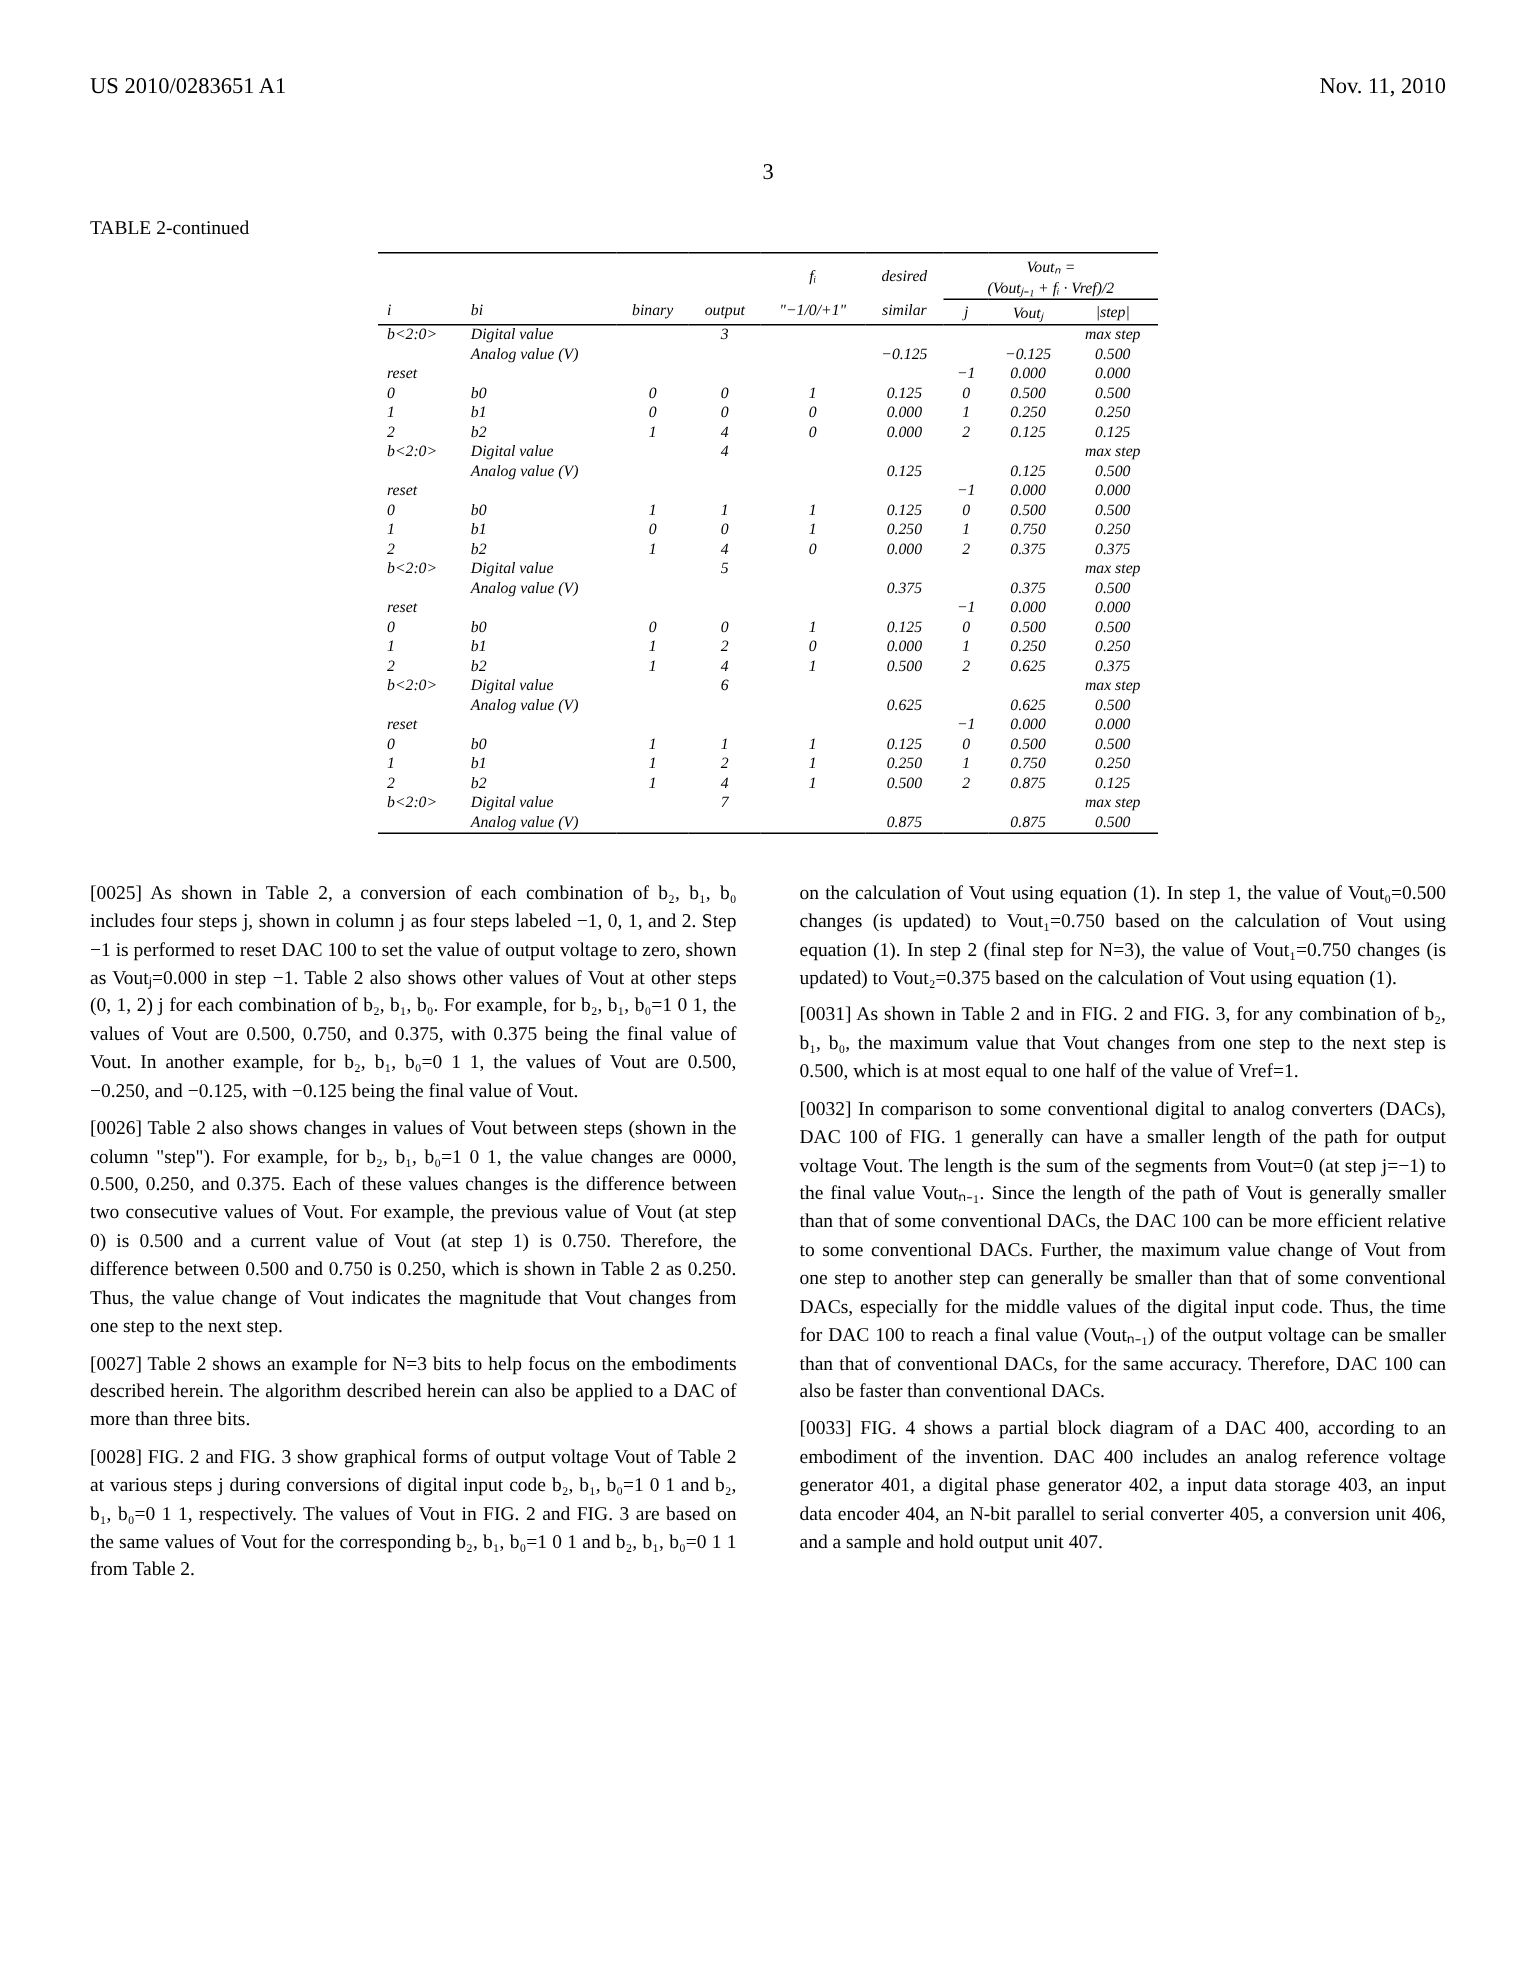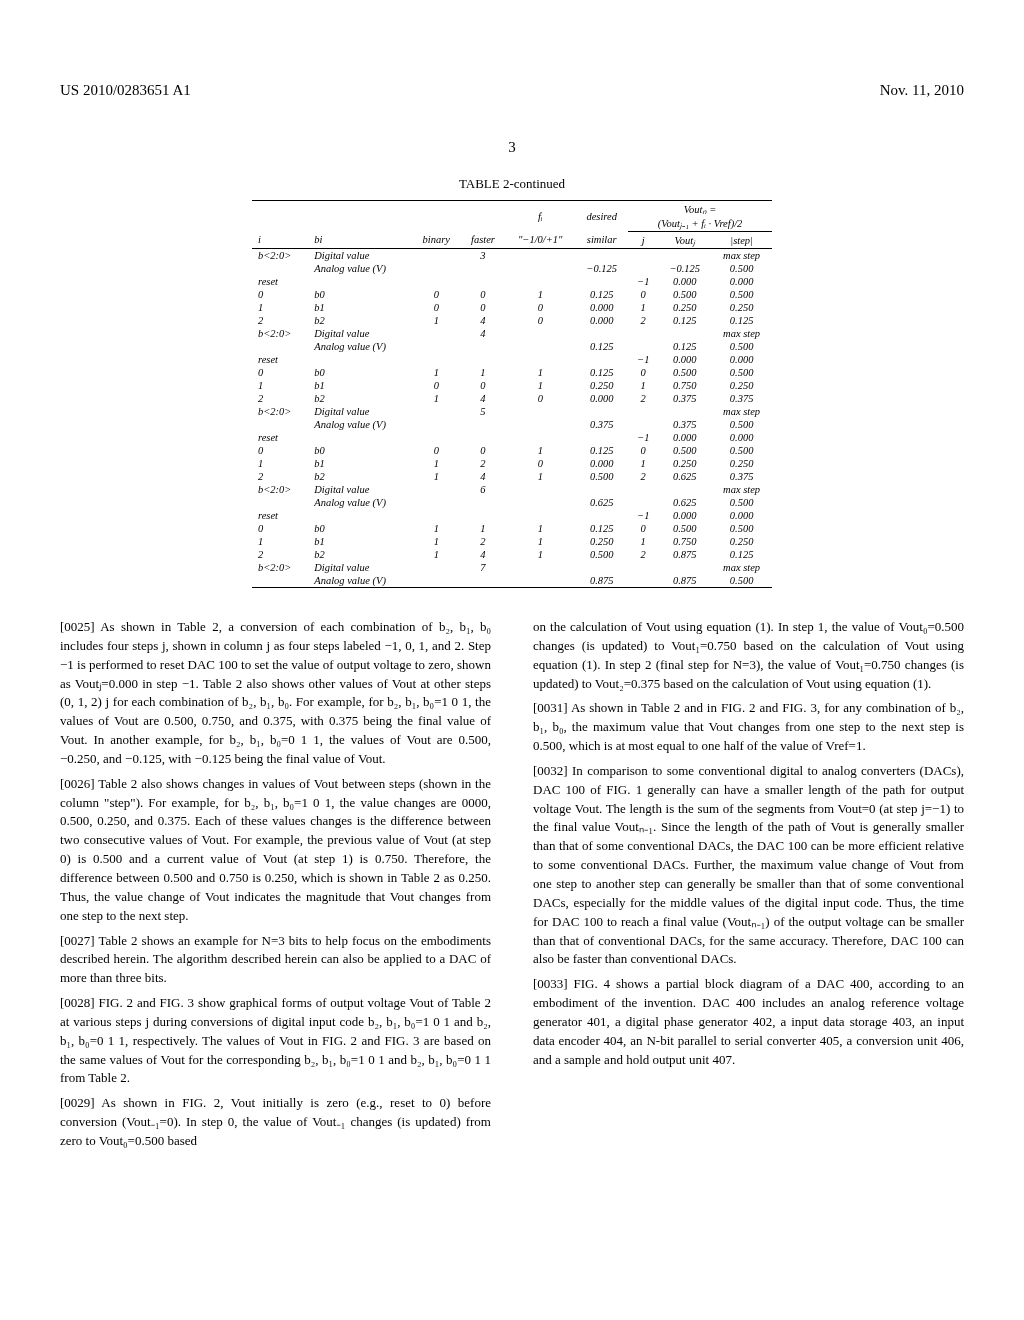--- a/index.html
+++ b/index.html
@@ -5,35 +5,33 @@
   body {
     font-family: "Times New Roman", Times, serif;
     width: 1024px;
     margin: 0;
     background: #fff;
     color: #000;
     font-size: 13px;
   }
   .page {
     padding: 50px 60px 30px 60px;
-    margin-top: 32px;
   }
   .header {
     display: flex;
     justify-content: space-between;
     font-size: 15px;
     margin-bottom: 40px;
   }
   .page-number {
     text-align: center;
     font-size: 15px;
     margin-bottom: 20px;
   }
   .table-title {
-    text-align: center;
     font-size: 13px;
     margin-bottom: 8px;
   }
   table.data-table {
     border-collapse: collapse;
     margin: 0 auto 30px auto;
     font-size: 10.5px;
     width: 520px;
     font-style: italic;
   }
@@ -82,21 +80,21 @@
         <td>desired</td>
         <td colspan="3" style="border-bottom:1px solid #000">
           <span>Voutₙ =</span><br>
           <span>(Voutⱼ₋₁ + fᵢ · Vref)/2</span>
         </td>
       </tr>
       <tr class="hdr-bot">
         <td class="left">i</td>
         <td class="left">bi</td>
         <td>binary</td>
-        <td>faster</td>
+        <td>output</td>
         <td>"−1/0/+1"</td>
         <td>similar</td>
         <td>j</td>
         <td>Voutⱼ</td>
         <td>|step|</td>
       </tr>
     </thead>
     <tbody id="table-body">
         <tr>
           <td class="left">b&lt;2:0&gt;</td>
@@ -386,21 +384,20 @@
         </tr>
       </tbody>
   </table>
 
   <div class="columns">
     <div class="col">
       <p>[0025]   As shown in Table 2, a conversion of each combination of b₂, b₁, b₀ includes four steps j, shown in column j as four steps labeled −1, 0, 1, and 2. Step −1 is performed to reset DAC 100 to set the value of output voltage to zero, shown as Voutⱼ=0.000 in step −1. Table 2 also shows other values of Vout at other steps (0, 1, 2) j for each combination of b₂, b₁, b₀. For example, for b₂, b₁, b₀=1 0 1, the values of Vout are 0.500, 0.750, and 0.375, with 0.375 being the final value of Vout. In another example, for b₂, b₁, b₀=0 1 1, the values of Vout are 0.500, −0.250, and −0.125, with −0.125 being the final value of Vout.</p>
       <p>[0026]   Table 2 also shows changes in values of Vout between steps (shown in the column "step"). For example, for b₂, b₁, b₀=1 0 1, the value changes are 0000, 0.500, 0.250, and 0.375. Each of these values changes is the difference between two consecutive values of Vout. For example, the previous value of Vout (at step 0) is 0.500 and a current value of Vout (at step 1) is 0.750. Therefore, the difference between 0.500 and 0.750 is 0.250, which is shown in Table 2 as 0.250. Thus, the value change of Vout indicates the magnitude that Vout changes from one step to the next step.</p>
       <p>[0027]   Table 2 shows an example for N=3 bits to help focus on the embodiments described herein. The algorithm described herein can also be applied to a DAC of more than three bits.</p>
       <p>[0028]   FIG. 2 and FIG. 3 show graphical forms of output voltage Vout of Table 2 at various steps j during conversions of digital input code b₂, b₁, b₀=1 0 1 and b₂, b₁, b₀=0 1 1, respectively. The values of Vout in FIG. 2 and FIG. 3 are based on the same values of Vout for the corresponding b₂, b₁, b₀=1 0 1 and b₂, b₁, b₀=0 1 1 from Table 2.</p>
-      <p>[0029]   As shown in FIG. 2, Vout initially is zero (e.g., reset to 0) before conversion (Vout₋₁=0). In step 0, the value of Vout₋₁ changes (is updated) from zero to Vout₀=0.500 based</p>
     </div>
     <div class="col">
       <p>on the calculation of Vout using equation (1). In step 1, the value of Vout₀=0.500 changes (is updated) to Vout₁=0.750 based on the calculation of Vout using equation (1). In step 2 (final step for N=3), the value of Vout₁=0.750 changes (is updated) to Vout₂=0.375 based on the calculation of Vout using equation (1).</p>
       <p>[0031]   As shown in Table 2 and in FIG. 2 and FIG. 3, for any combination of b₂, b₁, b₀, the maximum value that Vout changes from one step to the next step is 0.500, which is at most equal to one half of the value of Vref=1.</p>
       <p>[0032]   In comparison to some conventional digital to analog converters (DACs), DAC 100 of FIG. 1 generally can have a smaller length of the path for output voltage Vout. The length is the sum of the segments from Vout=0 (at step j=−1) to the final value Voutₙ₋₁. Since the length of the path of Vout is generally smaller than that of some conventional DACs, the DAC 100 can be more efficient relative to some conventional DACs. Further, the maximum value change of Vout from one step to another step can generally be smaller than that of some conventional DACs, especially for the middle values of the digital input code. Thus, the time for DAC 100 to reach a final value (Voutₙ₋₁) of the output voltage can be smaller than that of conventional DACs, for the same accuracy. Therefore, DAC 100 can also be faster than conventional DACs.</p>
       <p>[0033]   FIG. 4 shows a partial block diagram of a DAC 400, according to an embodiment of the invention. DAC 400 includes an analog reference voltage generator 401, a digital phase generator 402, a input data storage 403, an input data encoder 404, an N-bit parallel to serial converter 405, a conversion unit 406, and a sample and hold output unit 407.</p>
     </div>
   </div>
 </div>
 

